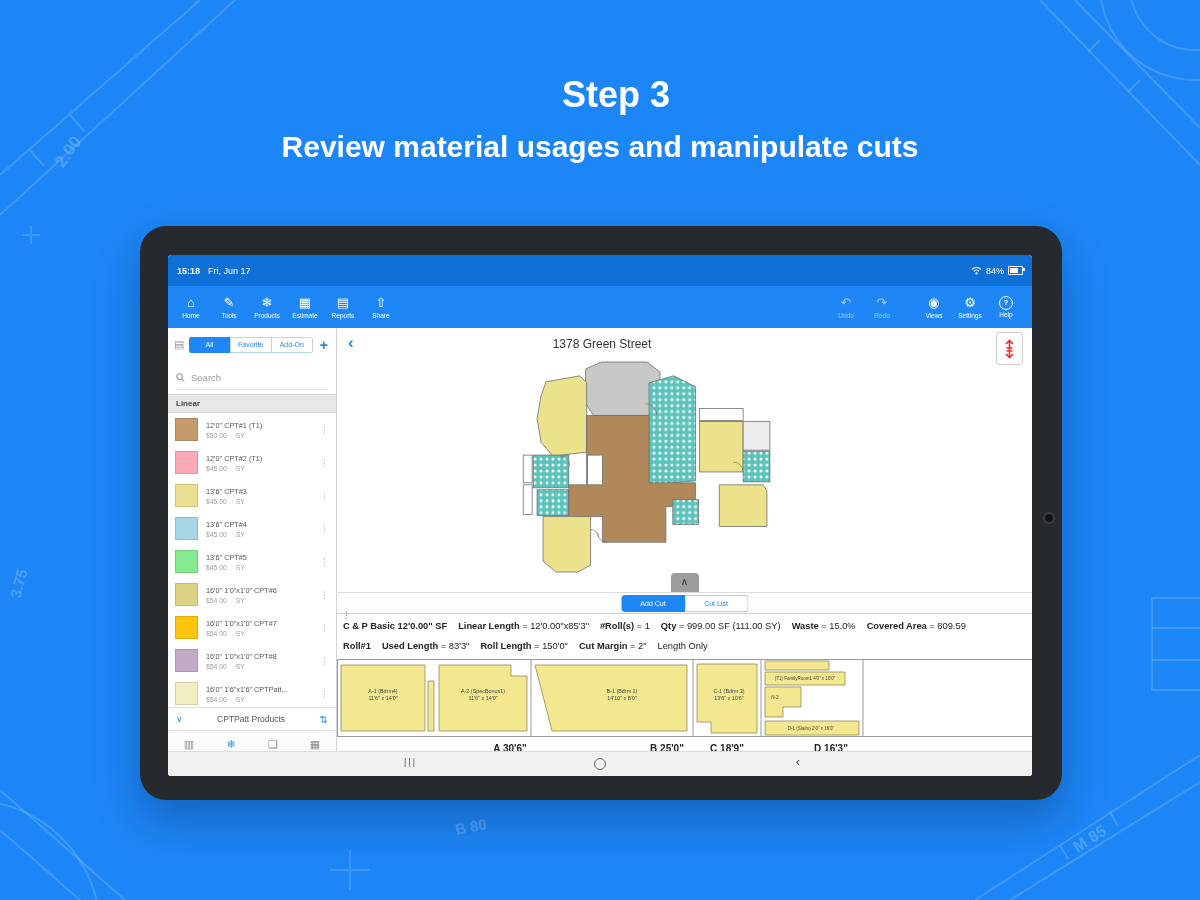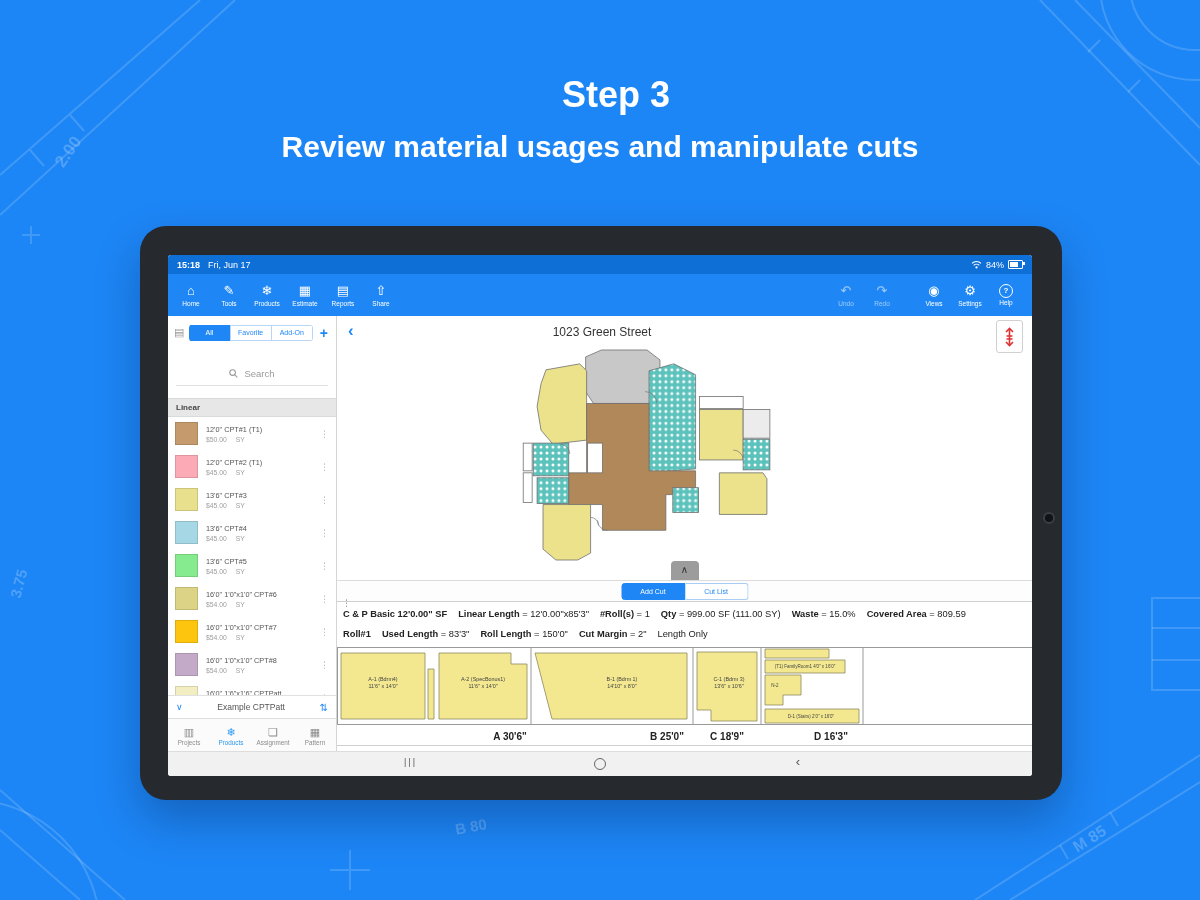--- a/index.html
+++ b/index.html
@@ -19,21 +19,21 @@
 
   
   .tablet{position:absolute;left:140px;top:226px;width:922px;height:574px;
     background:#26292e;border-radius:26px;box-shadow:0 20px 45px rgba(0,20,60,.30);}
   .cam{position:absolute;left:903px;top:286px;width:8px;height:8px;border-radius:50%;
     background:#101215;border:2px solid #3a3f46;}
   .screen{position:absolute;left:28px;top:29px;width:864px;height:521px;background:#fff;
     border-radius:3px;overflow:hidden;}
 
   
-  .statusbar{height:19px;background:#0e6fd6;color:#fff;display:flex;align-items:center;
+  .statusbar{height:31px;background:#0e6fd6;color:#fff;display:flex;align-items:center;
     padding:0 9px;font-size:9px;gap:8px;}
   .sb-time{font-weight:bold;}
   .sb-right{margin-left:auto;display:flex;align-items:center;gap:4px;}
   .battery{width:13px;height:7px;border:1px solid #fff;border-radius:1px;position:relative;}
   .battery i{position:absolute;left:1px;top:1px;bottom:1px;width:62%;background:#fff;}
   .battery:after{content:"";position:absolute;right:-3px;top:1px;width:2px;height:3px;background:#fff;}
 
   
   .toolbar{height:42px;background:#1e87f5;display:flex;align-items:center;color:#fff;padding:0 4px;}
   .tb-btn{width:38px;display:flex;flex-direction:column;align-items:center;gap:1px;cursor:pointer;}
@@ -50,22 +50,22 @@
 
   
   .sidebar{width:168px;background:#fff;border-right:1px solid #d5d5d5;display:flex;flex-direction:column;}
   .side-top{height:33px;display:flex;align-items:center;padding:0 6px;gap:5px;}
   .list-ico{color:#9a9a9a;font-size:11px;}
   .seg-group{display:flex;flex:1;border-radius:3px;overflow:hidden;}
   .seg{font-size:7px;color:#1e87f5;border:1px solid #b9d6f8;padding:3.5px 0;flex:1;text-align:center;
     background:#fff;margin-left:-1px;cursor:pointer;}
   .seg-on{background:#1e87f5;color:#fff;border-color:#1e87f5;}
   .plus{color:#1e87f5;font-size:14px;font-weight:bold;padding:0 2px;cursor:pointer;}
-  .search-row{height:24px;margin:12px 8px;border-bottom:1px solid #e2e2e2;display:flex;align-items:center;
-    gap:6px;color:#9a9a9a;font-size:9.5px;justify-content:center;}
+  .search-row{height:24px;margin:4px 8px;border-bottom:1px solid #e2e2e2;display:flex;align-items:center;
+    gap:6px;color:#9a9a9a;font-size:9.5px;}
   .cat-head{height:17px;background:#e7e7e7;color:#444;font-size:8px;font-weight:bold;display:flex;
     align-items:center;padding:0 8px;border-top:1px solid #dadada;border-bottom:1px solid #dadada;}
   .plist{flex:1;overflow:hidden;}
   .prow{height:33px;display:flex;align-items:center;padding:0 7px;gap:8px;}
   .swatch{width:21px;height:21px;border:1px solid rgba(0,0,0,.12);flex:none;}
   .pinfo{flex:1;min-width:0;}
   .pname{font-size:7.3px;color:#555;white-space:nowrap;overflow:hidden;}
   .pprice{font-size:6.8px;color:#9d9d9d;margin-top:2px;}
   .punit{margin-left:9px;}
   .kebab{color:#aaa;font-size:9px;}
@@ -307,21 +307,21 @@
               <span class="swatch" data-name="product-swatch" style="background: rgb(243, 238, 194);"></span>
               <div class="pinfo" data-name="product-info">
                 <div class="pname" data-name="product-name">16'0" 1'6"x1'6" CPTPatt...</div>
                 <div class="pprice" data-name="product-price">$54.00<span class="punit" data-name="product-unit">SY</span></div>
               </div>
               <span class="kebab" data-name="row-menu-icon">⋮</span>
             </div>
           </div>
         <div class="side-foot" data-name="example-products-row">
           <span class="chev" data-name="chevron-down-icon">∨</span>
-          <span class="foot-lbl" data-name="example-products-label">Example CPTPatt</span>
+          <span class="foot-lbl" data-name="example-products-label">CPTPatt Products</span>
           <span class="sort" data-name="sort-icon">⇅</span>
         </div>
         <div id="side-tabs" class="side-tabs" data-name="sidebar-bottom-tabs">
             <div class="stab" data-name="sidebar-tab-projects">
               <span class="ico" data-name="projects-icon">▥</span>
               <span class="lbl" data-name="sidebar-tab-label">Projects</span>
             </div>
             <div class="stab on" data-name="sidebar-tab-products">
               <span class="ico" data-name="products-icon">❄</span>
               <span class="lbl" data-name="sidebar-tab-label">Products</span>
@@ -332,21 +332,21 @@
             </div>
             <div class="stab" data-name="sidebar-tab-pattern">
               <span class="ico" data-name="pattern-icon">▦</span>
               <span class="lbl" data-name="sidebar-tab-label">Pattern</span>
             </div>
           </div>
       </div>
 
       <div class="canvas" data-name="plan-canvas">
         <span class="back" data-name="back-button">‹</span>
-        <span class="title-text" data-name="page-title">1023 Green Street</span>
+        <span class="title-text" data-name="page-title">1378 Green Street</span>
         <div class="tool-red" data-name="seam-tool-button">
           <svg data-name="seam-tool-icon" width="13" height="22" viewBox="0 0 13 22">
             <g stroke="#e03131" stroke-width="1.6" fill="none">
               <path d="M6.5,3 V19"></path>
                 <path d="M3,6 L6.5,2.5 L10,6"></path>
               <path d="M3,16 L6.5,19.5 L10,16"></path>
                 <path d="M3.5,10 h6 M3.5,13 h6"></path>
             </g>
           </svg>
         </div>

